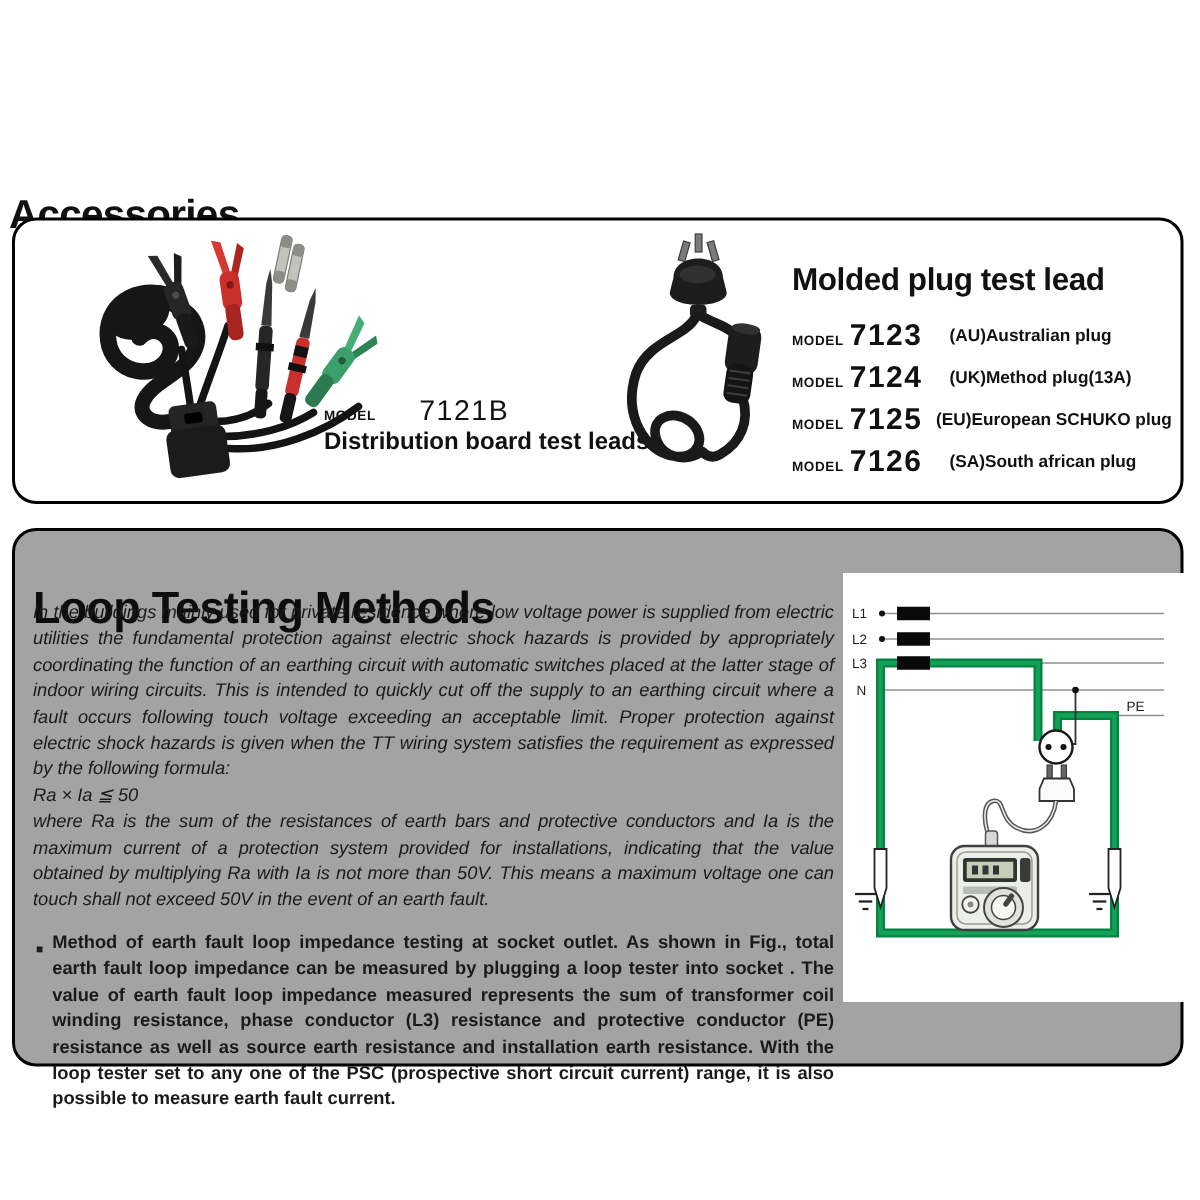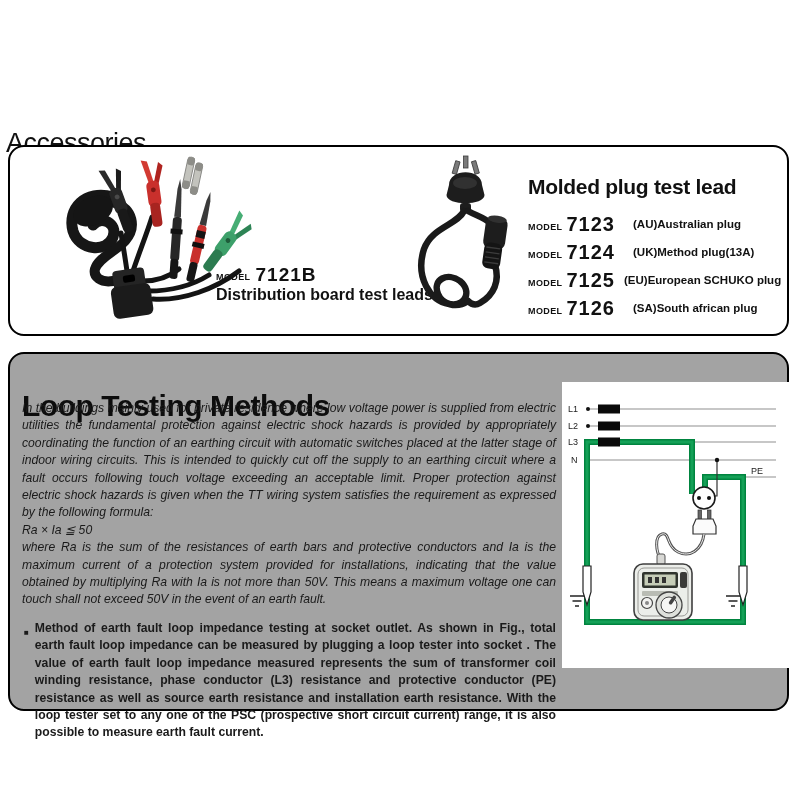--- a/index.html
+++ b/index.html
@@ -1,33 +1,33 @@
 <!DOCTYPE html>
 <html><head>
 <meta charset="utf-8">
 <title>Document</title>
 <style>
   html,body{margin:0;padding:0;background:#fff;}
   body{width:800px;height:800px;position:relative;font-family:"Liberation Sans",sans-serif;color:#111;overflow:hidden;}
   .abs{position:absolute;}
 
   
-  #accessories-title{left:6px;top:110px;font-size:27px;font-weight:normal;letter-spacing:-0.5px;}
+  #accessories-title{left:6px;top:110px;font-size:27px;font-weight:bold;letter-spacing:-0.5px;}
   #loop-title{left:12px;top:10px;font-size:30px;font-weight:bold;letter-spacing:-0.5px;color:#0d0d0d;}
 
   
   .panel{position:absolute;border:2.5px solid #000;border-radius:16px;background:#fff;}
   #panel-accessories{left:8px;top:145px;width:777px;height:187px;}
   #panel-loop{left:8px;top:352px;width:777px;height:355px;}
 
   
   #lead-model-block{left:206px;top:118px;}
   .model-line{display:flex;align-items:flex-end;gap:5px;}
   .model-prefix{font-size:9px;font-weight:bold;letter-spacing:.4px;padding-bottom:2px;}
-  .model-number{font-size:19px;font-weight:700;letter-spacing:1px;line-height:1;}
+  .model-number{font-size:19px;font-weight:400;letter-spacing:1px;line-height:1;margin-left:24px;}
   .model-desc{font-size:16px;font-weight:700;margin-top:2px;}
 
   
   #molded-block{left:518px;top:28px;width:250px;}
   #molded-title{font-size:21px;font-weight:bold;margin:0 0 14px 0;letter-spacing:-0.3px;}
   .mp-row{display:flex;align-items:center;gap:9px;margin-bottom:6px;height:22px;}
   .mp-model{display:flex;align-items:flex-end;gap:4px;width:96px;}
   .mp-number{font-size:20px;font-weight:900;letter-spacing:1px;line-height:1;}
   .mp-desc{font-size:11.5px;font-weight:bold;white-space:nowrap;}
 

